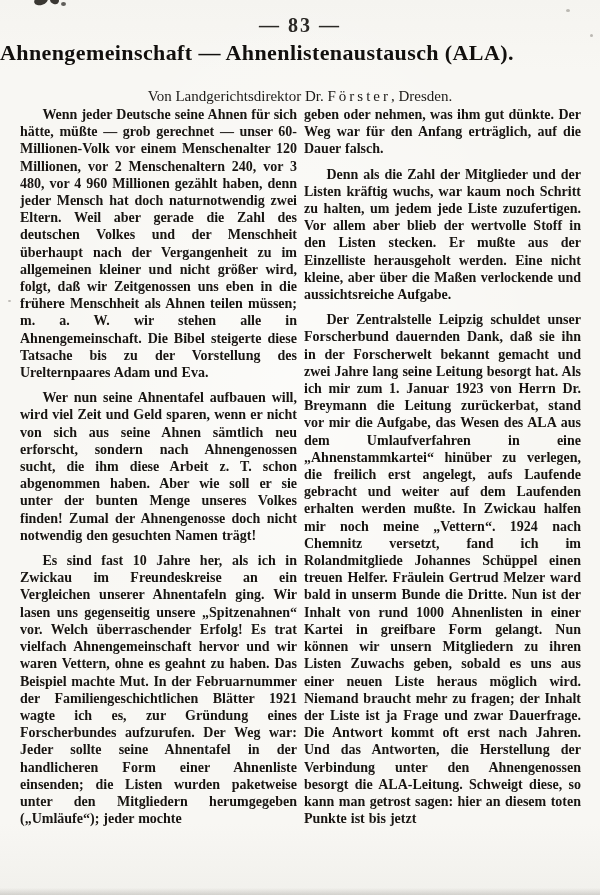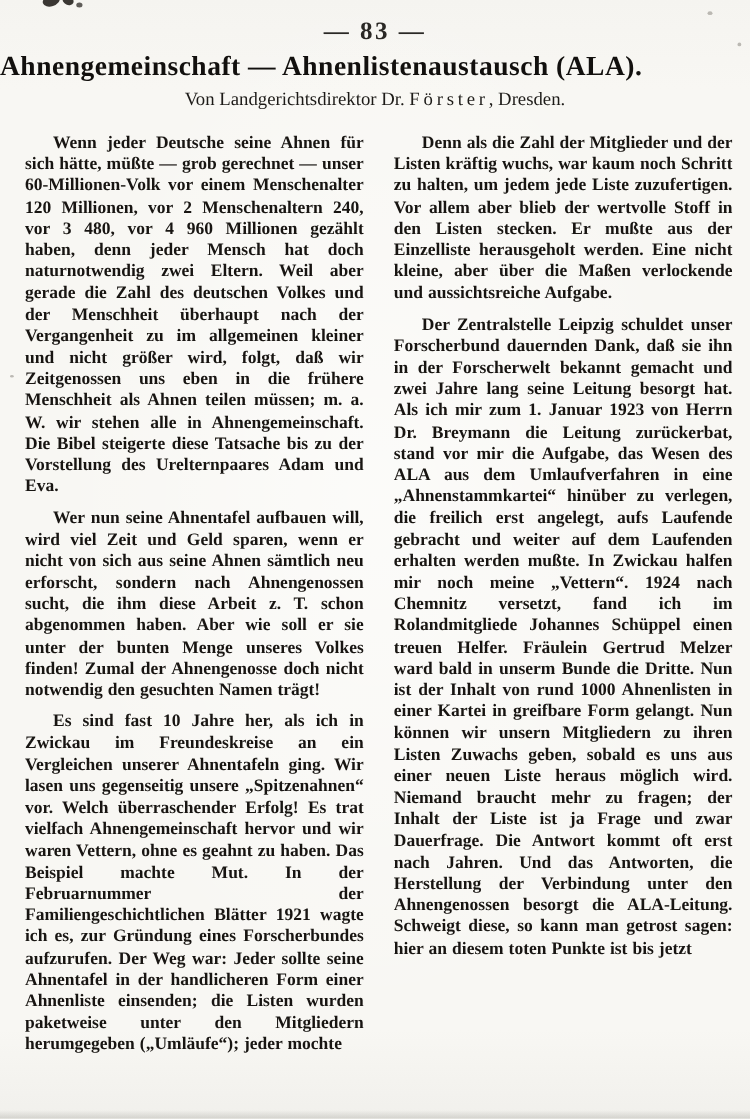--- a/index.html
+++ b/index.html
@@ -40,38 +40,38 @@
     width: 100%;
     text-align: left;
     font-size: 22px;
     font-weight: bold;
     letter-spacing: 0.4px;
     color: #12100e;
     white-space: nowrap;
   }
   .byline {
     position: absolute;
-    top: 72px;
+    top: 88px;
     left: 0;
     width: 100%;
     text-align: center;
     font-size: 15px;
     color: #1d1b18;
   }
   .byline .spaced {
     letter-spacing: 3px;
   }
   .columns {
     position: absolute;
     top: 106px;
     left: 20px;
     width: 566px;
     height: 782px;
     display: flex;
-    gap: 24px;
+    gap: 7px;
   }
   .col {
     width: 277px;
     height: 100%;
     overflow: hidden;
   }
   .col p {
     margin: 0 0 8px 0;
     font-size: 14px;
     line-height: 17.2px;
@@ -128,18 +128,19 @@
 
 <div class="byline"><span>Von Landgerichtsdirektor Dr. </span><span class="spaced">Förster</span><span>, Dresden.</span></div>
 
 <div class="columns">
   <div class="col">
     <p class="indent">Wenn jeder Deutsche seine Ahnen für sich hätte, müßte — grob gerechnet — unser 60-Millionen-Volk vor einem Menschenalter 120 Millionen, vor 2 Menschenaltern 240, vor 3 480, vor 4 960 Millionen gezählt haben, denn jeder Mensch hat doch naturnotwendig zwei Eltern. Weil aber gerade die Zahl des deutschen Volkes und der Menschheit überhaupt nach der Vergangenheit zu im allgemeinen kleiner und nicht größer wird, folgt, daß wir Zeitgenossen uns eben in die frühere Menschheit als Ahnen teilen müssen; m. a. W. wir stehen alle in Ahnengemeinschaft. Die Bibel steigerte diese Tatsache bis zu der Vorstellung des Urelternpaares Adam und Eva.</p>
     <p class="indent">Wer nun seine Ahnentafel aufbauen will, wird viel Zeit und Geld sparen, wenn er nicht von sich aus seine Ahnen sämtlich neu erforscht, sondern nach Ahnengenossen sucht, die ihm diese Arbeit z. T. schon abgenommen haben. Aber wie soll er sie unter der bunten Menge unseres Volkes finden! Zumal der Ahnengenosse doch nicht notwendig den gesuchten Namen trägt!</p>
     <p class="indent">Es sind fast 10 Jahre her, als ich in Zwickau im Freundeskreise an ein Vergleichen unserer Ahnentafeln ging. Wir lasen uns gegenseitig unsere „Spitzenahnen“ vor. Welch überraschender Erfolg! Es trat vielfach Ahnengemeinschaft hervor und wir waren Vettern, ohne es geahnt zu haben. Das Beispiel machte Mut. In der Februarnummer der Familiengeschichtlichen Blätter 1921 wagte ich es, zur Gründung eines Forscherbundes aufzurufen. Der Weg war: Jeder sollte seine Ahnentafel in der handlicheren Form einer Ahnenliste einsenden; die Listen wurden paketweise unter den Mitgliedern herumgegeben („Umläufe“); jeder mochte</p>
   </div>
   <div class="col">
+    <p>geben oder nehmen, was ihm gut dünkte. Der Weg war für den Anfang erträglich, auf die Dauer falsch.</p>
     <p class="indent">Denn als die Zahl der Mitglieder und der Listen kräftig wuchs, war kaum noch Schritt zu halten, um jedem jede Liste zuzufertigen. Vor allem aber blieb der wertvolle Stoff in den Listen stecken. Er mußte aus der Einzelliste herausgeholt werden. Eine nicht kleine, aber über die Maßen verlockende und aussichtsreiche Aufgabe.</p>
     <p class="indent">Der Zentralstelle Leipzig schuldet unser Forscherbund dauernden Dank, daß sie ihn in der Forscherwelt bekannt gemacht und zwei Jahre lang seine Leitung besorgt hat. Als ich mir zum 1. Januar 1923 von Herrn Dr. Breymann die Leitung zurückerbat, stand vor mir die Aufgabe, das Wesen des ALA aus dem Umlaufverfahren in eine „Ahnenstammkartei“ hinüber zu verlegen, die freilich erst angelegt, aufs Laufende gebracht und weiter auf dem Laufenden erhalten werden mußte. In Zwickau halfen mir noch meine „Vettern“. 1924 nach Chemnitz versetzt, fand ich im Rolandmitgliede Johannes Schüppel einen treuen Helfer. Fräulein Gertrud Melzer ward bald in unserm Bunde die Dritte. Nun ist der Inhalt von rund 1000 Ahnenlisten in einer Kartei in greifbare Form gelangt. Nun können wir unsern Mitgliedern zu ihren Listen Zuwachs geben, sobald es uns aus einer neuen Liste heraus möglich wird. Niemand braucht mehr zu fragen; der Inhalt der Liste ist ja Frage und zwar Dauerfrage. Die Antwort kommt oft erst nach Jahren. Und das Antworten, die Herstellung der Verbindung unter den Ahnengenossen besorgt die ALA-Leitung. Schweigt diese, so kann man getrost sagen: hier an diesem toten Punkte ist bis jetzt</p>
   </div>
 </div>
 
 <div class="bottom-shade"></div>
 
 </body></html>

